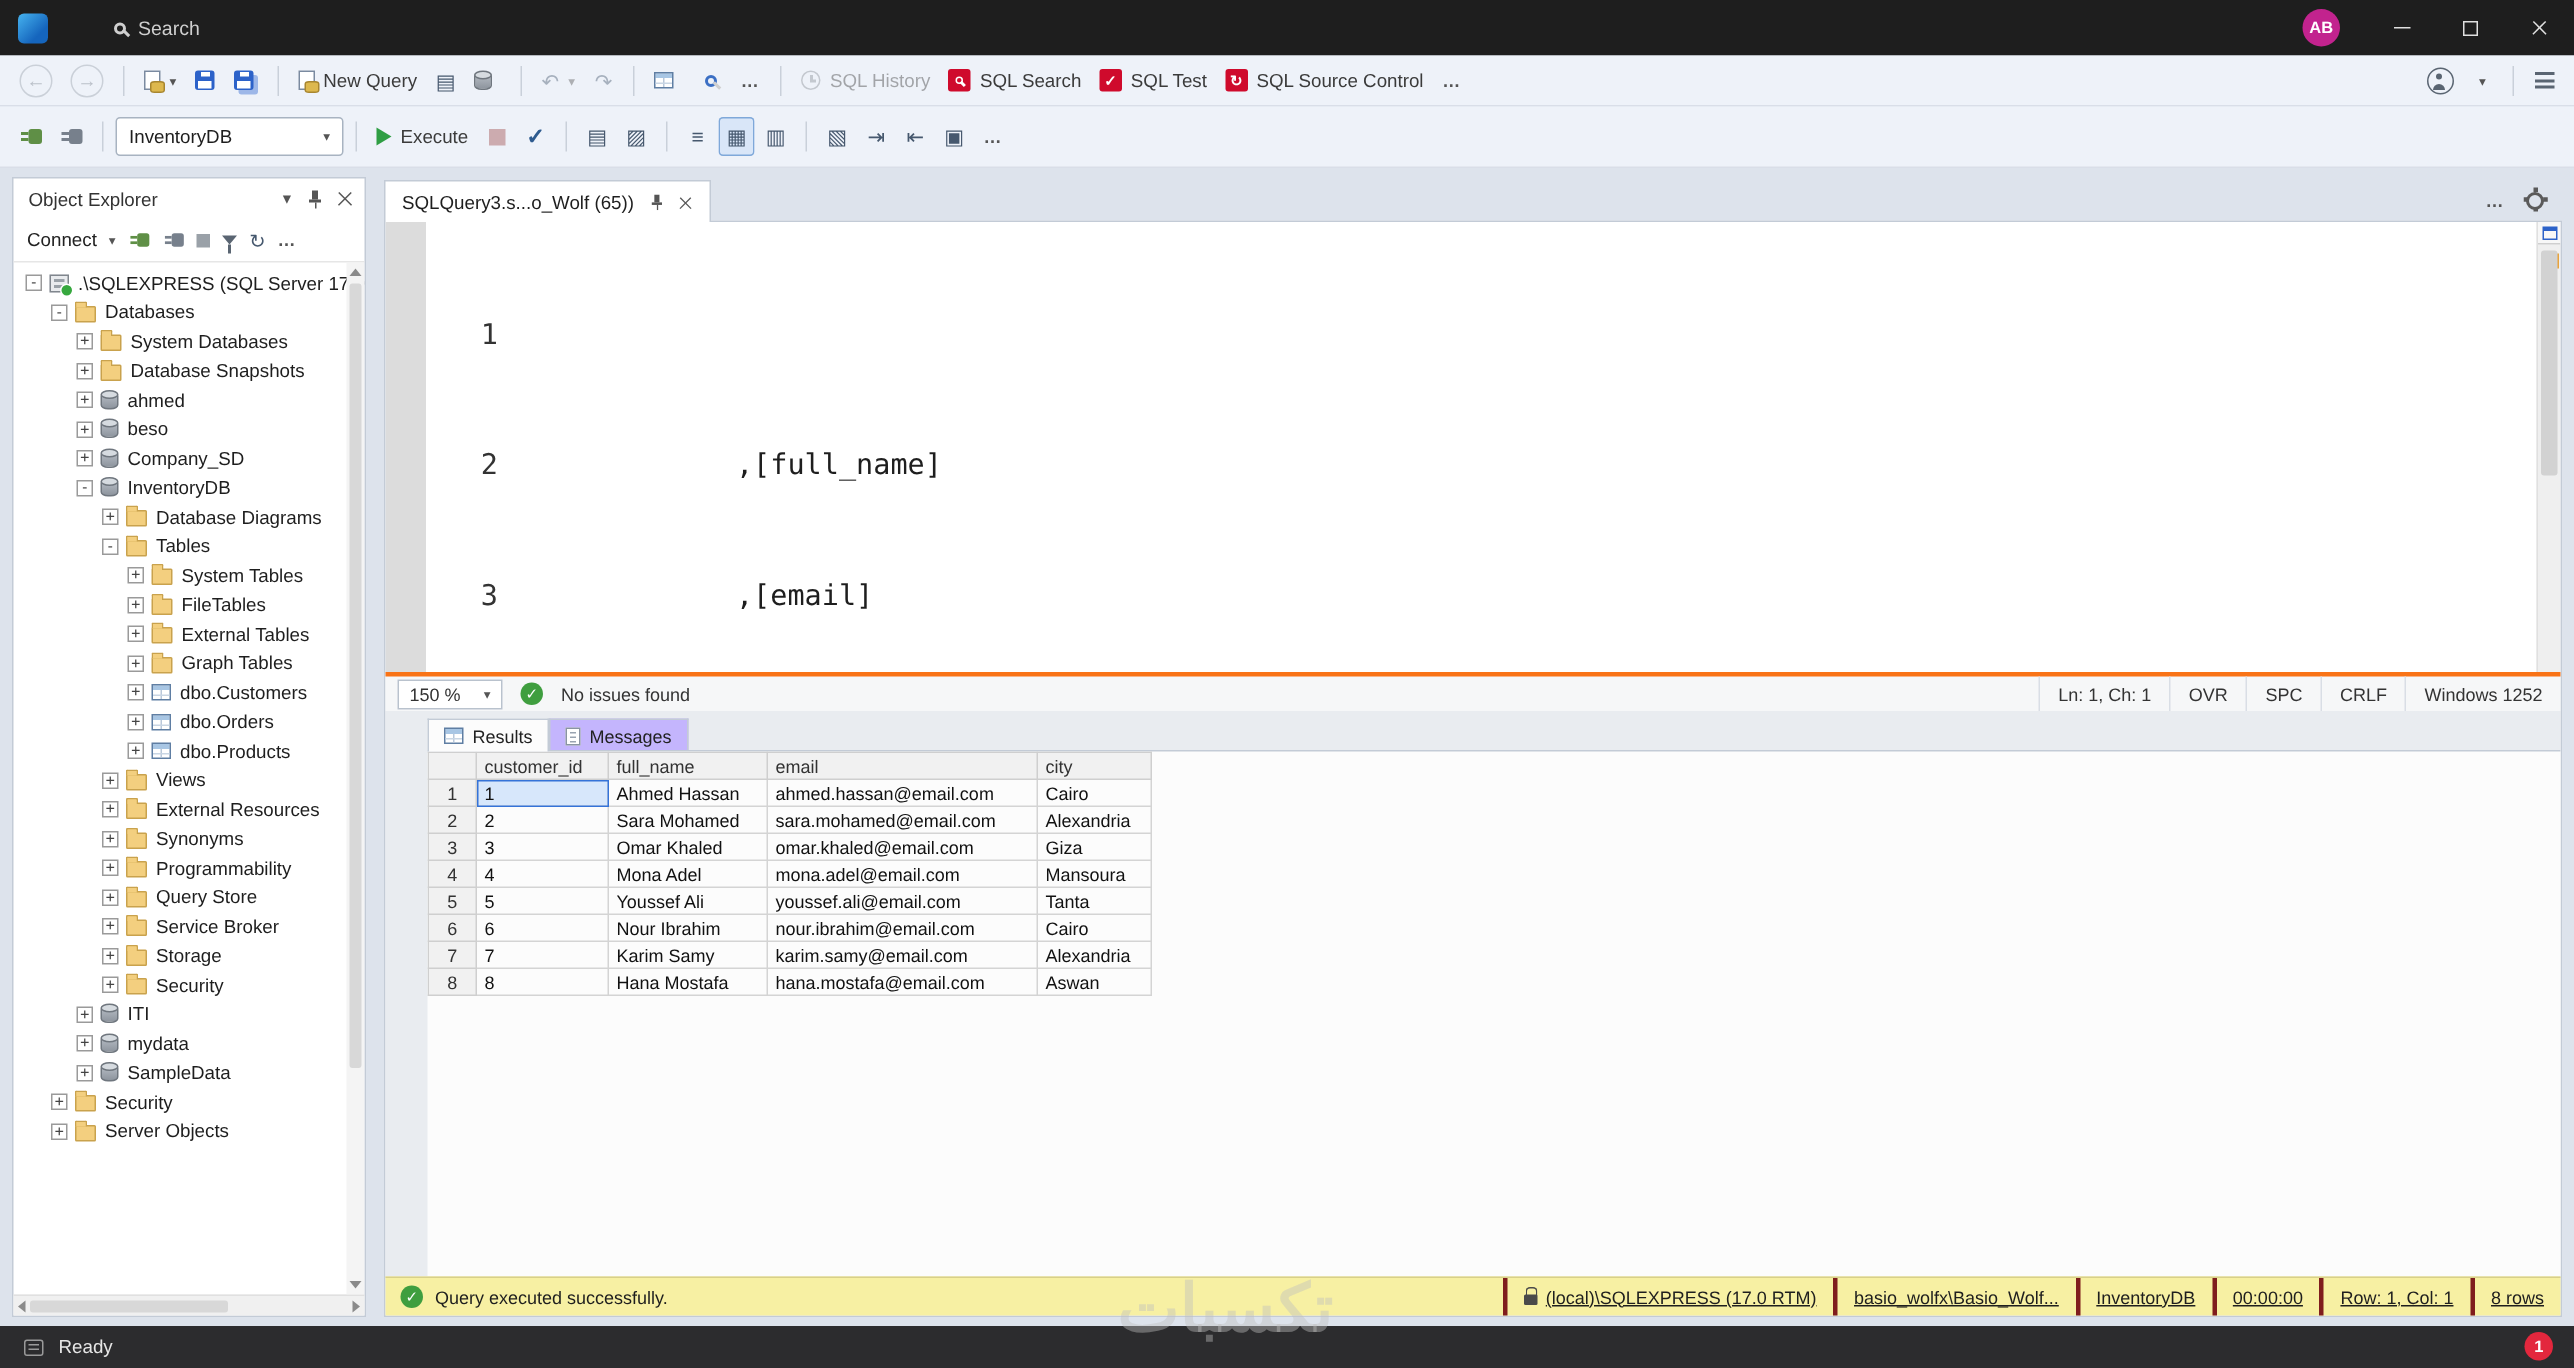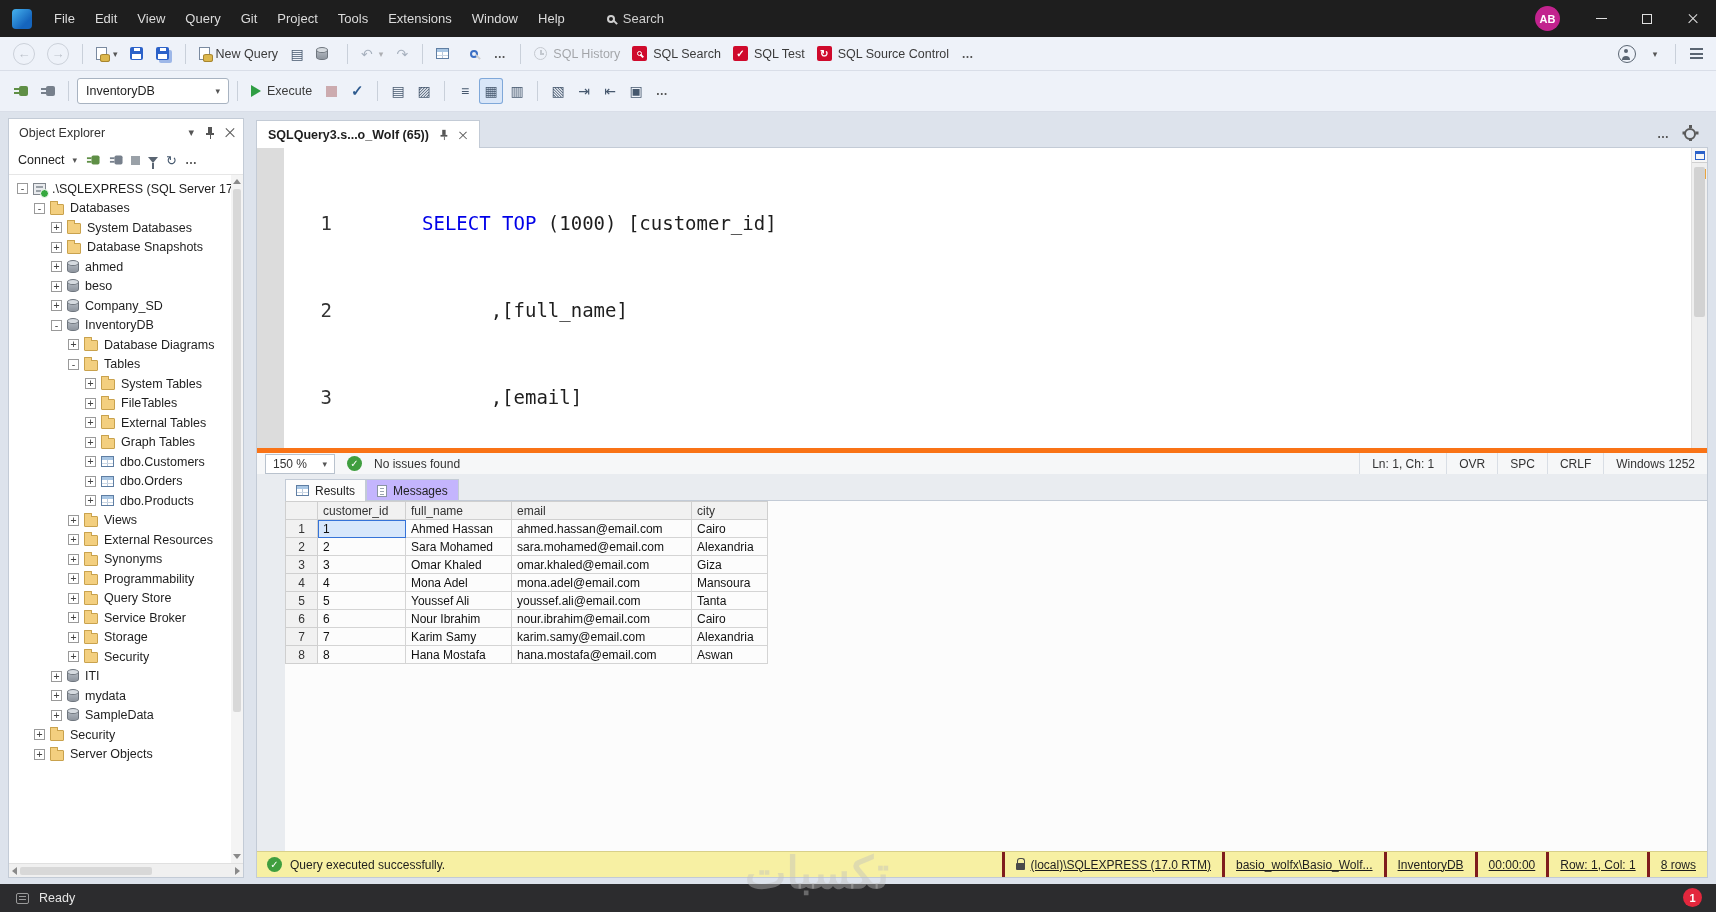--- a/index.html
+++ b/index.html
@@ -104,42 +104,42 @@
   .hscroll { height:14px; flex:none; background:#f0f0f0; border-top:1px solid #e0e0e0; display:flex; align-items:center; padding:0 3px; gap:3px; }
   .arr.lf { border-top:4px solid transparent; border-bottom:4px solid transparent; border-right:5px solid #8a8a8a; }
   .arr.rt { border-top:4px solid transparent; border-bottom:4px solid transparent; border-left:5px solid #8a8a8a; margin-left:auto; }
   .hthumb { width:58%; height:8px; background:#d8d8d8; border-radius:2px; }
 
   .splitter { width:12px; flex:none; }
 
   
   .doc { flex:1; display:flex; flex-direction:column; min-width:0; }
   .tabstrip { height:29px; flex:none; display:flex; align-items:flex-end; }
-  .dtab { height:28px; background:#fff; display:flex; align-items:center; gap:9px; padding:0 11px; font-size:12.5px; color:#1e1e1e; border:1px solid #c3cbd6; border-bottom:none; margin-bottom:-1px; z-index:2;font-weight:bold; }
+  .dtab { height:28px; background:#fff; display:flex; align-items:center; gap:9px; padding:0 11px; font-size:12.5px; color:#1e1e1e; border:1px solid #c3cbd6; border-bottom:none; margin-bottom:-1px; z-index:2; }
   .tab-right { margin-left:auto; display:flex; align-items:center; gap:14px; padding:0 12px 6px 0; color:#444; }
   .gear { width:12px; height:12px; border-radius:50%; border:2px solid #5a5a5a; position:relative; }
   .gear::after { content:""; position:absolute; width:3px; height:3px; background:#5a5a5a; top:-5px; left:2.5px; box-shadow:0 13px 0 #5a5a5a,-6.5px 6.5px 0 #5a5a5a,6.5px 6.5px 0 #5a5a5a; }
   .doc-panel { flex:1; border:1px solid #c3cbd6; background:#fff; display:flex; flex-direction:column; min-height:0; z-index:1; }
 
   
   .editor-wrap { height:300px; flex:none; display:flex; position:relative; overflow:hidden; }
   .egutter { width:27px; flex:none; background:#dcdcdc; }
   .ecode { flex:1; font-family:"DejaVu Sans Mono",monospace; font-size:19px; line-height:29px; padding-top:3px; overflow:hidden; white-space:pre; }
   .eline { display:flex; }
   .lnum { width:48px; text-align:right; color:#333; flex:none; }
   .ltext { margin-left:90px; white-space:pre; }
   .kw { color:#0000e8; } .rest { color:#1e1e1e; }
   .escroll { width:16px; flex:none; background:#efefef; border-left:1px solid #e0e0e0; position:relative; }
   .esplit { height:15px; background:#f7f7f7; border-bottom:1px solid #cfcfcf; display:flex; align-items:center; justify-content:center; }
   .esplit::after { content:""; width:8px; height:5px; border:1px solid #2c62c9; border-top:3px solid #2c62c9; }
   .emark { position:absolute; top:21px; right:1px; width:5px; height:10px; background:#e8a33d; }
   .ethumb { position:absolute; top:19px; left:2px; right:2px; height:150px; background:#d2d2d2; border-radius:2px; }
 
   
-  .estatus { height:26px; flex:none; background:#f6f7f8; border-top:5px solid #f97316; display:flex; align-items:center; font-size:12px; color:#333; padding:0 0 0 8px; gap:12px;text-align:right; }
+  .estatus { height:26px; flex:none; background:#f6f7f8; border-top:3px solid #f97316; display:flex; align-items:center; font-size:12px; color:#333; padding:0 0 0 8px; gap:12px;text-align:right; }
   .zoom-combo { height:20px; border:1px solid #b9c2cd; background:#fff; display:flex; align-items:center; gap:14px; padding:0 7px; min-width:70px; justify-content:space-between; }
   .okdot { width:15px; height:15px; border-radius:50%; background:#3f9e3f; color:#fff; font-size:10px; display:flex; align-items:center; justify-content:center; flex:none; }
   .est-right { margin-left:auto; display:flex; align-items:center; height:100%; }
   .est-seg { padding:0 12px; border-left:1px solid #d9dee5; height:100%; display:flex; align-items:center; white-space:nowrap; }
 
   
   .results { flex:1; background:#e9ecf0; display:flex; flex-direction:column; min-height:0; padding-left:28px; }
   .rtabs { height:26px; flex:none; display:flex; align-items:flex-end; padding-top:4px; }
   .rtab { height:22px; display:flex; align-items:center; gap:6px; padding:0 10px; font-size:12px; color:#222; border:1px solid #c3cbd6; border-bottom:none; background:#c4b5fd; margin-bottom:-1px; }
   .rtab.active { background:#fcfcfc; z-index:2; }
@@ -167,32 +167,20 @@
 
   .watermark { position:absolute; left:745px; bottom:14px; font-size:44px; font-weight:bold; color:rgba(190,190,190,.42); pointer-events:none; z-index:10;text-align:right; }
 </style>
 </head>
 <body>
 
 <div class="window">
 
   <div class="titlebar">
     <span class="logo"></span>
-    <nav class="menus">
-      <span class="menu-item">File</span>
-      <span class="menu-item">Edit</span>
-      <span class="menu-item">View</span>
-      <span class="menu-item">Query</span>
-      <span class="menu-item">Git</span>
-      <span class="menu-item">Project</span>
-      <span class="menu-item">Tools</span>
-      <span class="menu-item">Extensions</span>
-      <span class="menu-item">Window</span>
-      <span class="menu-item">Help</span>
-    </nav>
     <div class="tb-search">
       <span class="lens"></span>
       <span>Search</span>
     </div>
     <div class="tb-spacer"></div>
     <div class="avatar">AB</div>
     <div class="wbtn">
         <span class="ic-min"></span>
       </div>
     <div class="wbtn">
@@ -547,21 +535,21 @@
           <span class="dots">…</span>
           <span class="gear"></span>
         </div>
       </div>
 
       <div class="doc-panel">
 
         <div class="editor-wrap">
           <div class="egutter"></div>
           <div class="ecode">
-            <div class="eline"><span class="lnum">1</span><span class="ltext"><span class="kw">SELECT TOP </span><span class="rest">(1000) [customer_id]</span></span></div>
+            <div class="eline"><span class="lnum">1</span></div>
             <div class="eline"><span class="lnum">2</span><span class="ltext"><span class="kw"></span><span class="rest">      ,[full_name]</span></span></div>
             <div class="eline"><span class="lnum">3</span><span class="ltext"><span class="kw"></span><span class="rest">      ,[email]</span></span></div>
             
             
             
           </div>
           <div class="escroll">
             <div class="esplit"></div>
             <div class="emark"></div>
             <div class="ethumb"></div>

